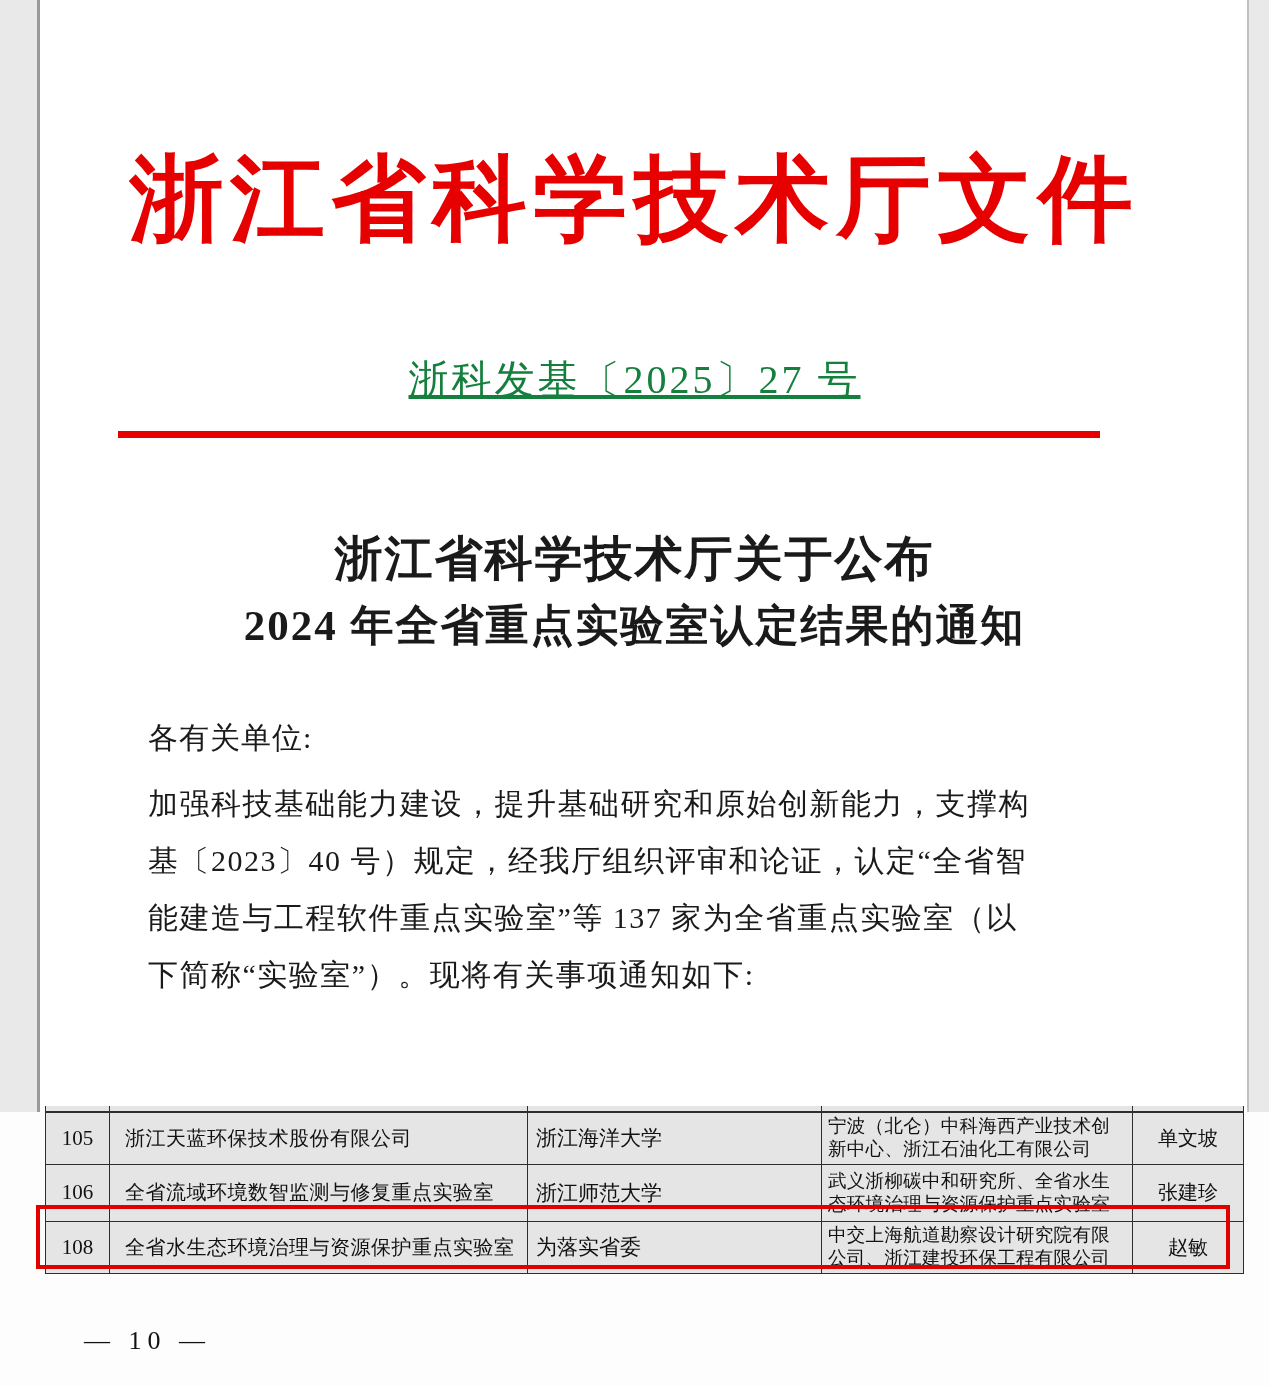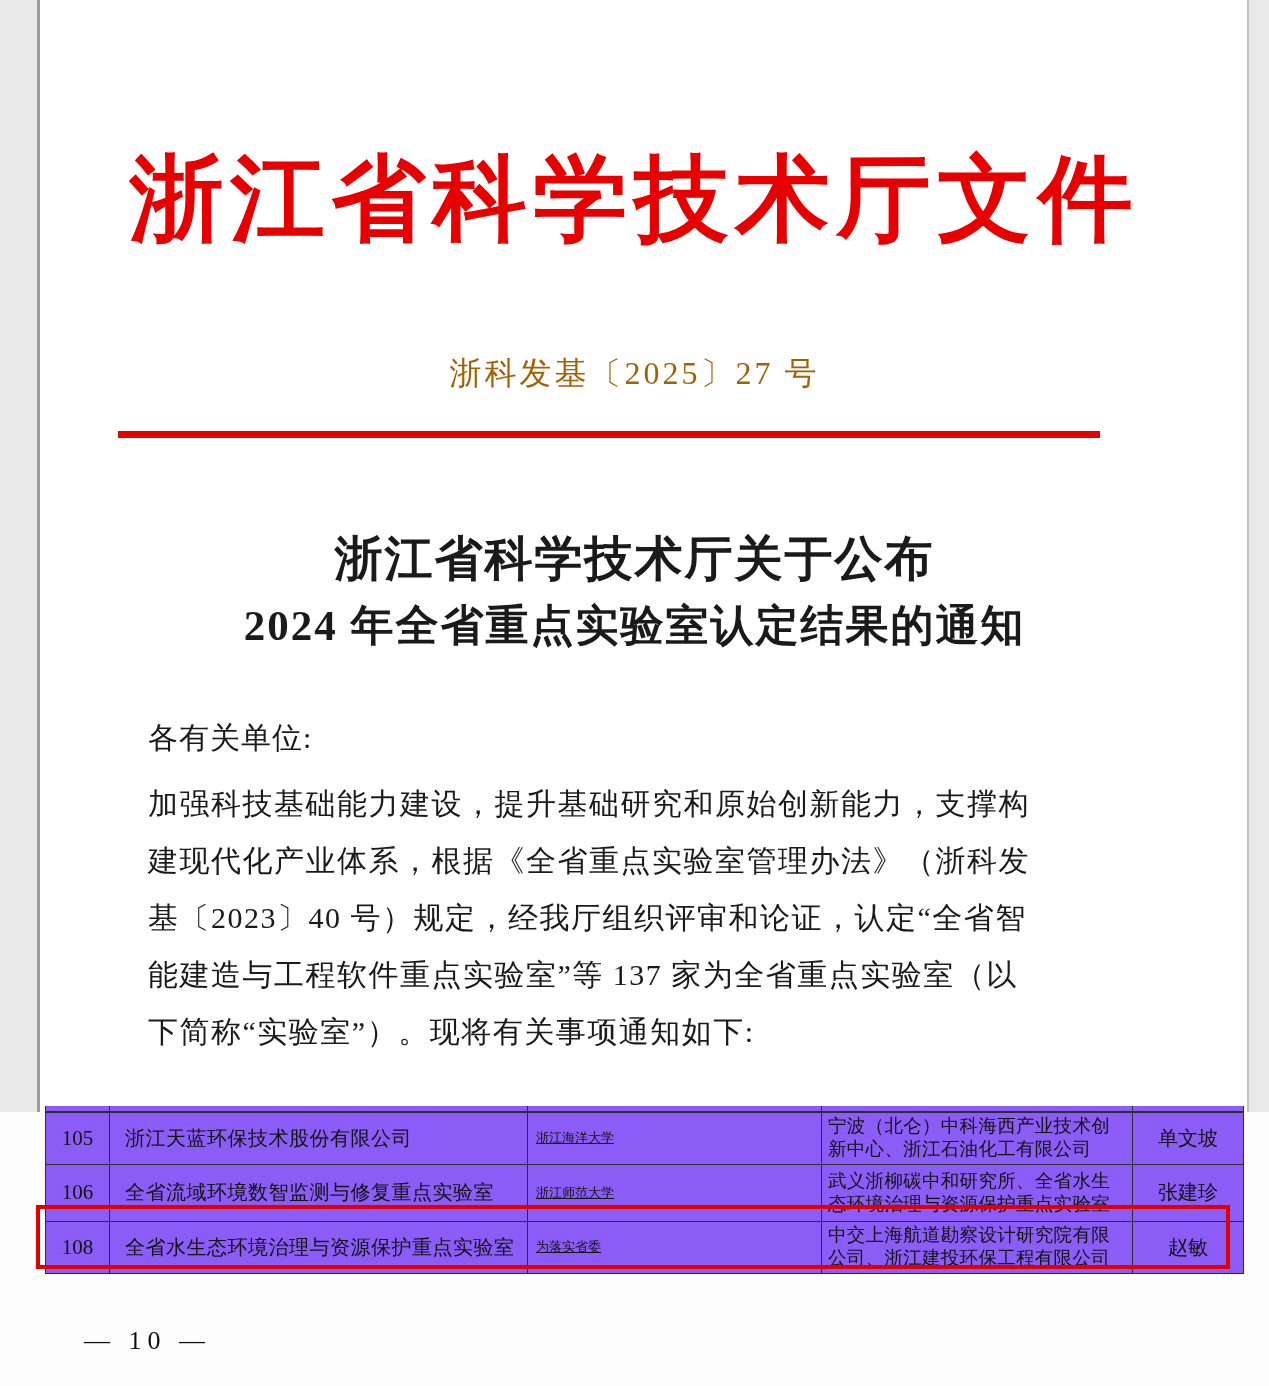--- a/index.html
+++ b/index.html
@@ -28,22 +28,22 @@
     position:absolute;left:0;top:136px;width:100%;
     text-align:center;
     font-size:94px;font-weight:bold;
     letter-spacing:7px;
     color:#e60000;
     white-space:nowrap;
   }
   .doc-number{
     position:absolute;left:0;top:352px;width:100%;
     text-align:center;
-    font-size:32px;letter-spacing:3px;
-    color:#a16207;white-space:nowrap;
+    font-size:40px;letter-spacing:3px;
+    color:#15803d;white-space:nowrap;text-decoration:underline;
   }
   .red-rule{
     position:absolute;left:118px;top:431px;width:982px;height:7px;
     background:#e60000;
   }
   .notice-title-1{
     position:absolute;left:0;top:527px;width:100%;
     text-align:center;font-size:48px;font-weight:bold;
     letter-spacing:2px;white-space:nowrap;
   }
@@ -68,33 +68,33 @@
   
   .bottom-strip{
     position:absolute;left:0;top:1112px;width:1269px;height:274px;
     background:#fdfdfd;
   }
   .results-table{
     position:absolute;left:45px;top:1106px;
     border-collapse:collapse;table-layout:fixed;
     width:1170px;
     font-size:20px;color:#111;
-    background:#8b5cf6;
+    background:#e5e5e5;
   }
   .results-table td{
     border:1.6px solid #2e2e2e;
     vertical-align:middle;
     padding:2px 6px;
     overflow:hidden;
   }
   .results-table tr.sliver td{border-top:none;padding:0;height:5px;}
   .results-table tr.sliver td{border-bottom:2px solid #2e2e2e;}
   .col-no{width:63px;text-align:center;font-size:21px;}
   .col-lab{width:402px;padding-left:15px !important;white-space:nowrap;letter-spacing:0.5px;}
-  .col-inst{width:285px;padding-left:8px !important;white-space:nowrap;font-size:13px;text-decoration:underline;}
+  .col-inst{width:285px;padding-left:8px !important;white-space:nowrap;font-size:21px;}
   .col-part{width:310px;font-size:18.5px;line-height:23px;letter-spacing:0.3px;}
   .col-dir{width:110px;text-align:center;}
   .r105{height:52px;} .r106{height:57px;} .r107{height:47px;} .r108{height:52px;margin-top:16px;}
   .highlight-box{
     position:absolute;left:36px;top:1205px;width:1186px;height:56px;
     border:4px solid #e10000;
     z-index:5;pointer-events:none;
   }
   .page-number{
     position:absolute;left:84px;top:1326px;
@@ -116,21 +116,20 @@
 
   <div class="red-rule"></div>
 
   <div class="notice-title-1">浙江省科学技术厅关于公布</div>
   <div class="notice-title-2">2024 年全省重点实验室认定结果的通知</div>
 
   <div class="salutation">各有关单位:</div>
 
   <div class="body-block">
     <div class="body-line">加强科技基础能力建设，提升基础研究和原始创新能力，支撑构</div>
-    <div class="body-line">建现代化产业体系，根据《全省重点实验室管理办法》（浙科发</div>
     <div class="body-line">基〔2023〕40 号）规定，经我厅组织评审和论证，认定“全省智</div>
     <div class="body-line">能建造与工程软件重点实验室”等 137 家为全省重点实验室（以</div>
     <div class="body-line">下简称“实验室”）。现将有关事项通知如下:</div>
   </div>
 
   <div class="bottom-strip"></div>
 
   <table class="results-table">
     <tbody>
       <tr class="sliver">

